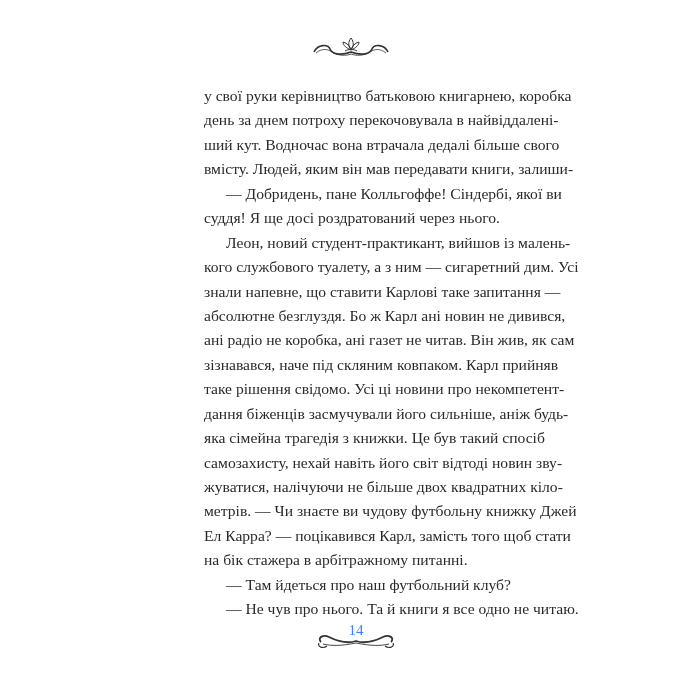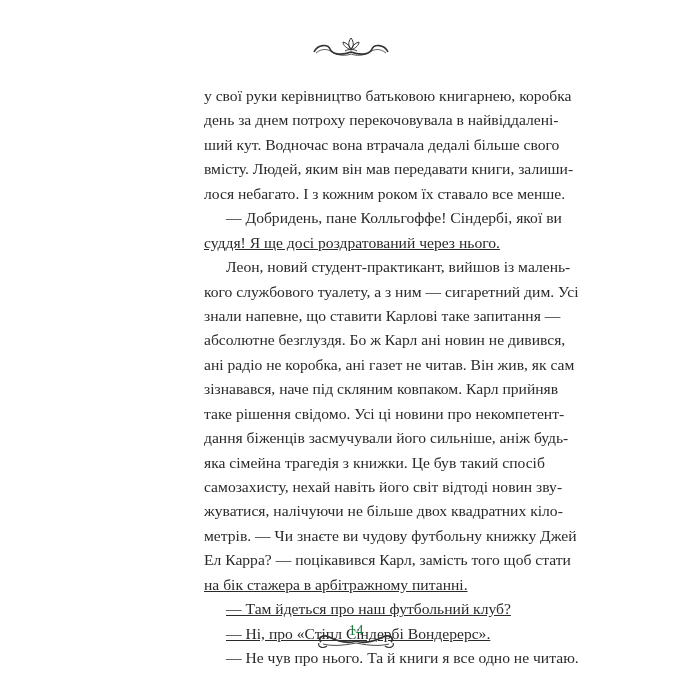--- a/index.html
+++ b/index.html
@@ -41,40 +41,39 @@
     .text-block .line {
       display: block;
       height: 24.45px;
       white-space: nowrap;
       text-align: justify;
       text-align-last: justify;
       overflow: visible;
     }
     .text-block .line.last {
       text-align-last: left;
-      text-decoration: underline;
     }
     .text-block .line.indent {
       padding-left: 22px;
     }
     .bottom-ornament {
       position: absolute;
       left: 311px;
       top: 628px;
       width: 90px;
       height: 24px;
     }
     .page-number {
       position: absolute;
       left: 336px;
       top: 622px;
       width: 40px;
       text-align: center;
       font-size: 15px;
-      color: #15803d;
+      color: #3b82f6;
     }
   </style>
 </head>
 <body>
 
 <div class="page">
 
   <svg class="top-ornament" viewBox="0 0 82 26">
     <path d="M4 18 C 8 10, 18 10, 20 15 C 22 20, 30 22, 41 18 C 52 22, 60 20, 62 15 C 64 10, 74 10, 78 18" fill="none" stroke="#333" stroke-width="1.6"></path>
     <path d="M6 19 C 12 14, 18 15, 22 18 C 28 22, 36 22, 41 20 C 46 22, 54 22, 60 18 C 64 15, 70 14, 76 19" fill="none" stroke="#333" stroke-width="0.8"></path>
@@ -82,39 +81,37 @@
     <path d="M41 16 C 36 14, 33 11, 33 8 C 37 9, 40 12, 41 16 Z" fill="none" stroke="#333" stroke-width="1"></path>
     <path d="M41 16 C 46 14, 49 11, 49 8 C 45 9, 42 12, 41 16 Z" fill="none" stroke="#333" stroke-width="1"></path>
     <path d="M35 17 C 38 15, 44 15, 47 17" fill="none" stroke="#333" stroke-width="1"></path>
   </svg>
 
   <div class="text-block" id="text-block">
       <span class="line">у свої руки керівництво батьковою книгарнею, коробка</span>
       <span class="line">день за днем потроху перекочовувала в найвіддалені-</span>
       <span class="line">ший кут. Водночас вона втрачала дедалі більше свого</span>
       <span class="line">вмісту. Людей, яким він мав передавати книги, залиши-</span>
-      <span class="line">лося небагато. І з кожним роком їх ставало все менше.</span>
       <span class="line indent">— Добридень, пане Колльгоффе! Сіндербі, якої ви</span>
       <span class="line last">суддя! Я ще досі роздратований через нього.</span>
       <span class="line indent">Леон, новий студент-практикант, вийшов із малень-</span>
       <span class="line">кого службового туалету, а з ним — сигаретний дим. Усі</span>
       <span class="line">знали напевне, що ставити Карлові таке запитання —</span>
       <span class="line">абсолютне безглуздя. Бо ж Карл ані новин не дивився,</span>
       <span class="line">ані радіо не коробка, ані газет не читав. Він жив, як сам</span>
       <span class="line">зізнавався, наче під скляним ковпаком. Карл прийняв</span>
       <span class="line">таке рішення свідомо. Усі ці новини про некомпетент-</span>
       <span class="line">дання біженців засмучували його сильніше, аніж будь-</span>
       <span class="line">яка сімейна трагедія з книжки. Це був такий спосіб</span>
       <span class="line">самозахисту, нехай навіть його світ відтоді новин зву-</span>
       <span class="line">жуватися, налічуючи не більше двох квадратних кіло-</span>
       <span class="line">метрів. — Чи знаєте ви чудову футбольну книжку Джей</span>
       <span class="line">Ел Карра? — поцікавився Карл, замість того щоб стати</span>
       <span class="line last">на бік стажера в арбітражному питанні.</span>
       <span class="line indent last">— Там йдеться про наш футбольний клуб?</span>
-      <span class="line indent last">— Ні, про «Стіпл Сіндербі Вондерерс».</span>
       <span class="line indent">— Не чув про нього. Та й книги я все одно не читаю.</span>
     </div>
 
   <div class="page-number">14</div>
 
   <svg class="bottom-ornament" viewBox="0 0 90 24">
     <path d="M10 14 C 6 10, 12 6, 18 9 C 26 13, 36 16, 45 13 C 54 16, 64 13, 72 9 C 78 6, 84 10, 80 14" fill="none" stroke="#333" stroke-width="1.8"></path>
     <path d="M12 16 C 20 18, 30 18, 45 15 C 60 18, 70 18, 78 16" fill="none" stroke="#333" stroke-width="0.9"></path>
     <path d="M8 15 C 6 19, 12 21, 16 18" fill="none" stroke="#333" stroke-width="1.2"></path>
     <path d="M82 15 C 84 19, 78 21, 74 18" fill="none" stroke="#333" stroke-width="1.2"></path>

